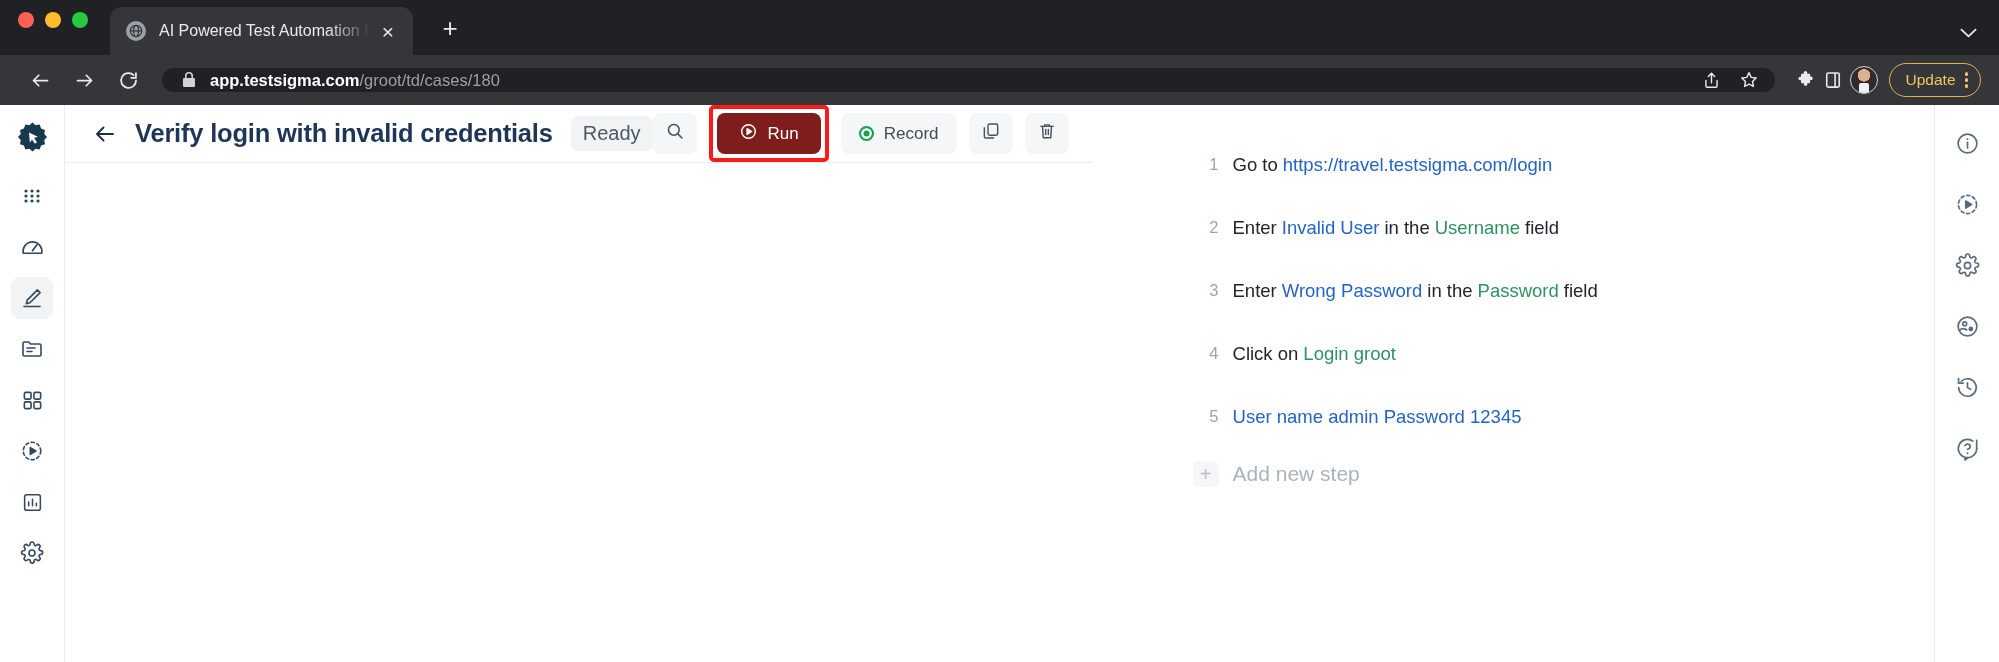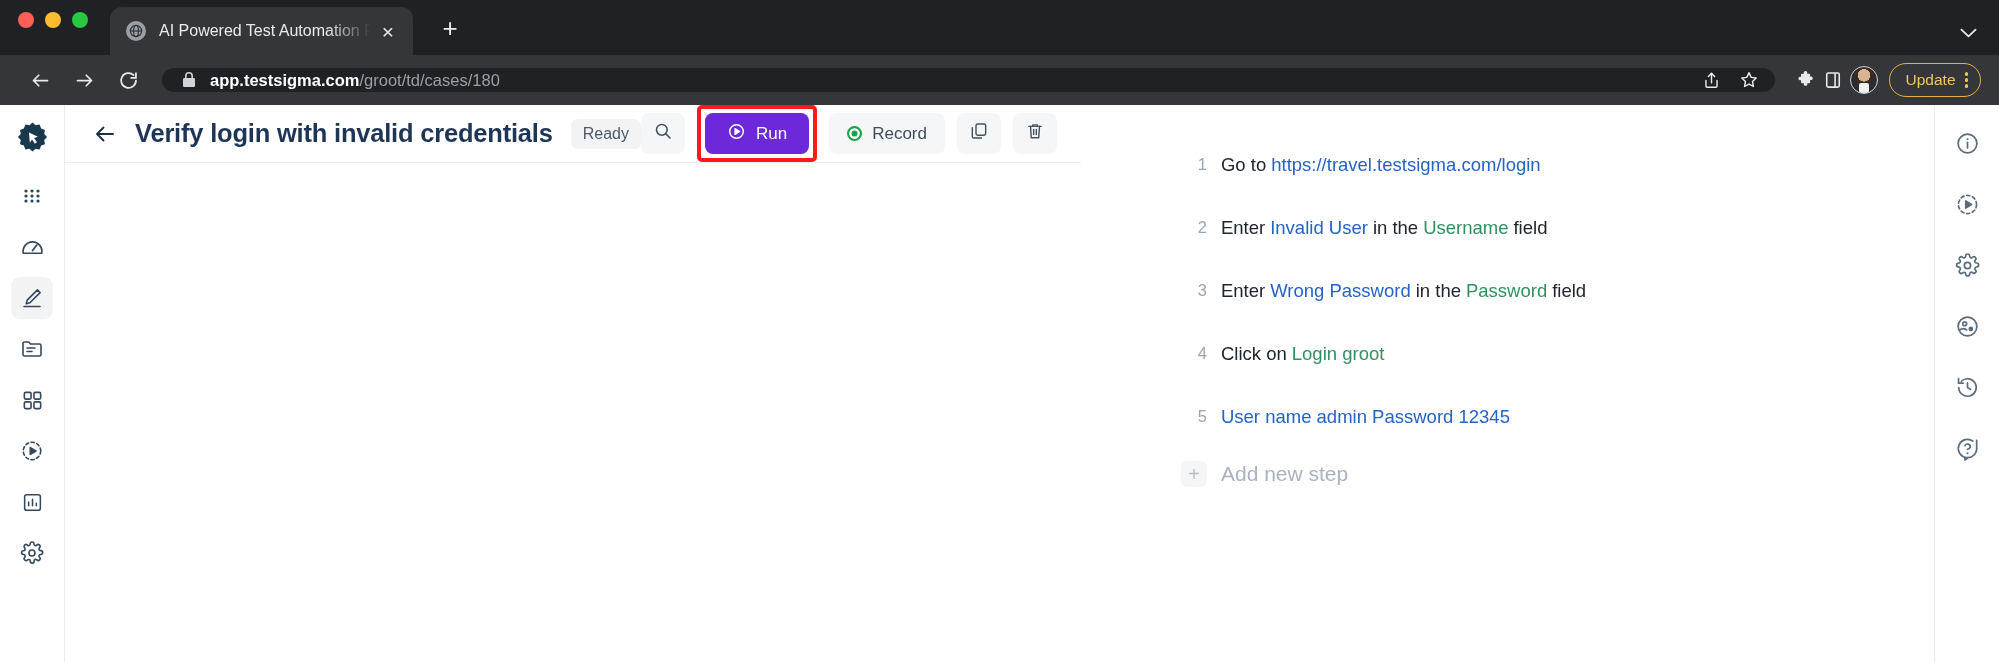--- a/index.html
+++ b/index.html
@@ -159,33 +159,33 @@
   }
   .back-arrow { color: #1c3144; cursor: pointer; display: flex; align-items: center; margin-right: 18px; }
   .page-title {
     font-size: 25.5px; font-weight: 700; color: #1f3555;
     letter-spacing: -0.2px; white-space: nowrap;
   }
   .ready-badge {
     margin-left: 18px;
     background: #f1f3f5; color: #4c5a67;
     border-radius: 7px; padding: 6px 12px;
-    font-size: 16px; white-space: nowrap;
+    font-size: 20px; white-space: nowrap;
   }
   .head-actions { margin-left: auto; display: flex; align-items: center; gap: 12px; }
   .hbtn {
     height: 41px; border-radius: 8px;
     background: #f4f6f8; color: #3f4d5a;
     display: flex; align-items: center; gap: 10px;
     padding: 0 18px; font-size: 17px; cursor: pointer;
     border: none; white-space: nowrap;
     font-family: inherit;
   }
   .hbtn.icon-only { width: 44px; padding: 0; justify-content: center; }
-  .hbtn.primary { background: #6d28d9; color: #ffffff; padding: 0 22px; }
+  .hbtn.primary { background: #7f1d1d; color: #ffffff; padding: 0 22px; }
   .run-wrap {
     border: 4px solid #ff1a1a;
     padding: 4px;
     border-radius: 5px;
     background: #ffffff;
     display: inline-flex;
   }
   .bug { color: #16a34a; font-size: 17px; display: flex; }
   .rec-dot {
     width: 15px; height: 15px; border-radius: 50%;

